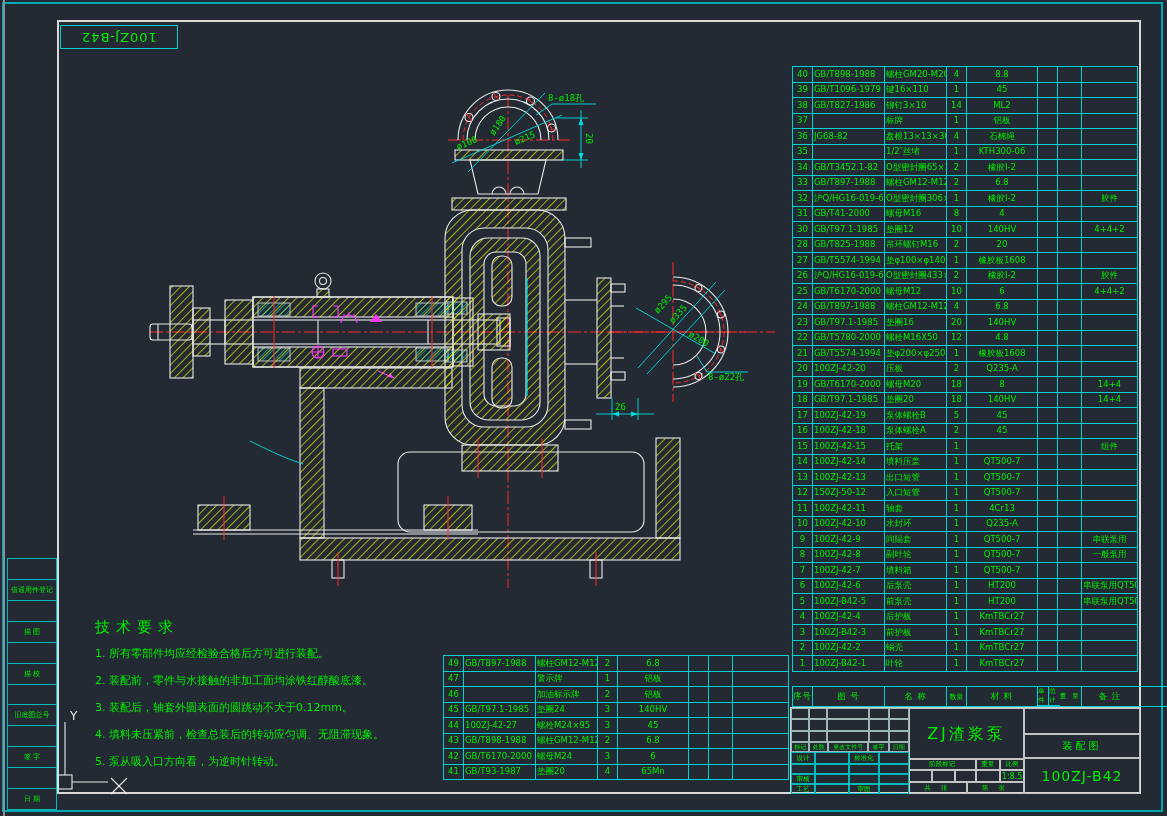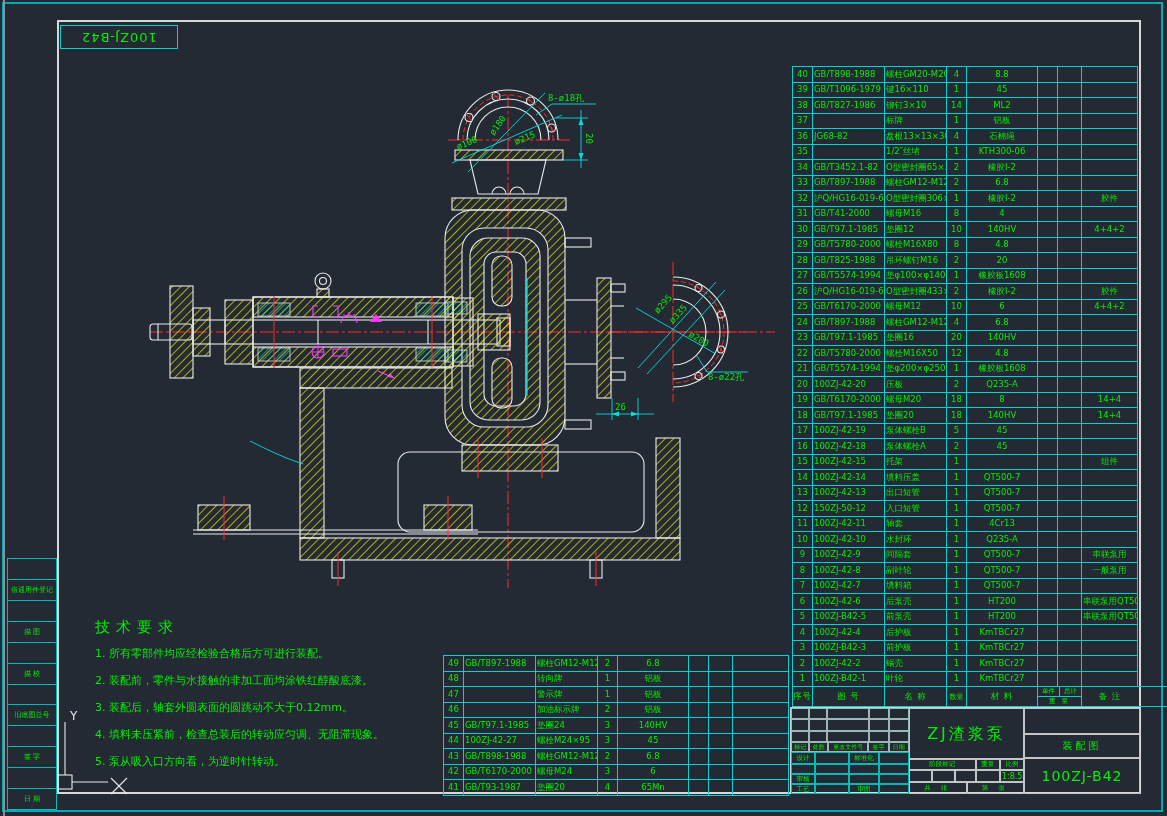--- a/index.html
+++ b/index.html
@@ -30,21 +30,21 @@
        padding:0 1px;white-space:nowrap;overflow:hidden;height:13px;}
   table.ptable tr{height:15.5px;}
   td.c0,td.c3{text-align:center;}
   td.c1,td.c2{text-align:left;}
   td.c4,td.c5,td.c6,td.c7{text-align:center;}
   
   .pt-header{position:absolute;left:792px;top:686px;width:402px;height:21px;display:flex;
              border:1px solid #00d2d2;box-sizing:border-box;}
   .pt-header .h{border-right:1px solid #00d2d2;color:#00ef00;font-size:8.5px;display:flex;
                 align-items:center;justify-content:center;box-sizing:border-box;letter-spacing:1px;}
-  .pt-header .wgt{width:44px;border-right:1px solid #00d2d2;display:flex;flex-direction:column;box-sizing:border-box;}
+  .pt-header .wgt{width:44px;border-right:1px solid #00d2d2;display:flex;flex-direction:row;box-sizing:border-box;}
   .pt-header .wrow{flex:1;display:flex;border-bottom:1px solid #00d2d2;}
   .pt-header .wrow span{flex:1;color:#00ef00;font-size:6.5px;display:flex;align-items:center;justify-content:center;}
   .pt-header .wrow span:first-child{border-right:1px solid #00d2d2;}
   .pt-header .wlab{flex:1;color:#00ef00;font-size:6.5px;display:flex;align-items:center;justify-content:center;letter-spacing:2px;}
   
   .tblock{position:absolute;left:790px;top:707px;width:350px;height:87px;border:1.5px solid #cfcfcf;box-sizing:border-box;color:#00ef00;}
   .tb{position:absolute;box-sizing:border-box;border:1px solid #c4c4c4;display:flex;align-items:center;justify-content:center;}
   .rev{position:absolute;left:0;top:0;width:118px;height:34px;display:grid;
        grid-template-columns:18px 18px 42px 20px 20px;grid-template-rows:repeat(3,1fr);}
   .rev div{border:0.5px solid #9fb6b6;}
@@ -403,30 +403,20 @@
           <td class="c0">30</td>
           <td class="c1">GB/T97.1-1985</td>
           <td class="c2">垫圈12</td>
           <td class="c3">10</td>
           <td class="c4">140HV</td>
           <td class="c5"></td>
           <td class="c6"></td>
           <td class="c7">4+4+2</td>
         </tr>
         <tr>
-          <td class="c0">29</td>
-          <td class="c1">GB/T5780-2000</td>
-          <td class="c2">螺栓M16X80</td>
-          <td class="c3">8</td>
-          <td class="c4">4.8</td>
-          <td class="c5"></td>
-          <td class="c6"></td>
-          <td class="c7"></td>
-        </tr>
-        <tr>
           <td class="c0">28</td>
           <td class="c1">GB/T825-1988</td>
           <td class="c2">吊环螺钉M16</td>
           <td class="c3">2</td>
           <td class="c4">20</td>
           <td class="c5"></td>
           <td class="c6"></td>
           <td class="c7"></td>
         </tr>
         <tr>
@@ -729,30 +719,20 @@
         <col style="width:24px">
         <col style="width:56px">
       </colgroup>
     <tbody>
         <tr>
           <td class="c0">49</td>
           <td class="c1">GB/T897-1988</td>
           <td class="c2">螺柱GM12-M12X130</td>
           <td class="c3">2</td>
           <td class="c4">6.8</td>
-          <td class="c5"></td>
-          <td class="c6"></td>
-          <td class="c7"></td>
-        </tr>
-        <tr>
-          <td class="c0">48</td>
-          <td class="c1"></td>
-          <td class="c2">转向牌</td>
-          <td class="c3">1</td>
-          <td class="c4">铝板</td>
           <td class="c5"></td>
           <td class="c6"></td>
           <td class="c7"></td>
         </tr>
         <tr>
           <td class="c0">47</td>
           <td class="c1"></td>
           <td class="c2">警示牌</td>
           <td class="c3">1</td>
           <td class="c4">铝板</td>

